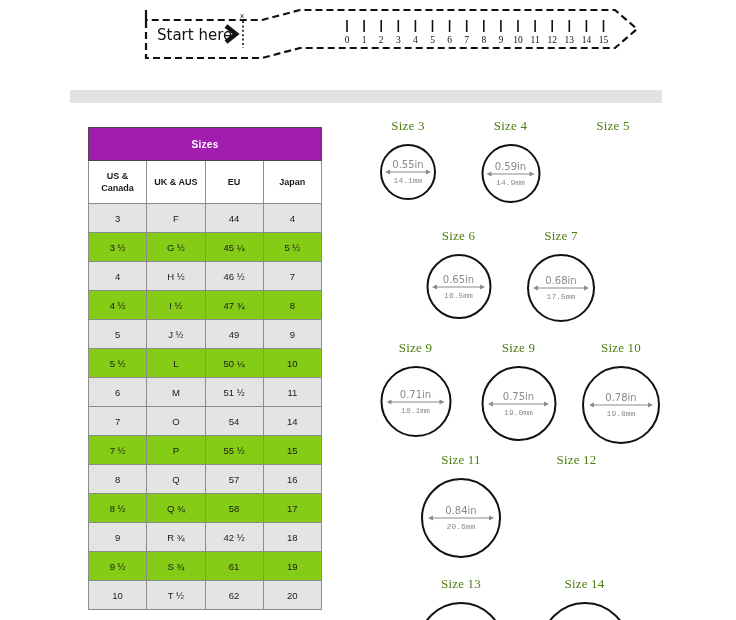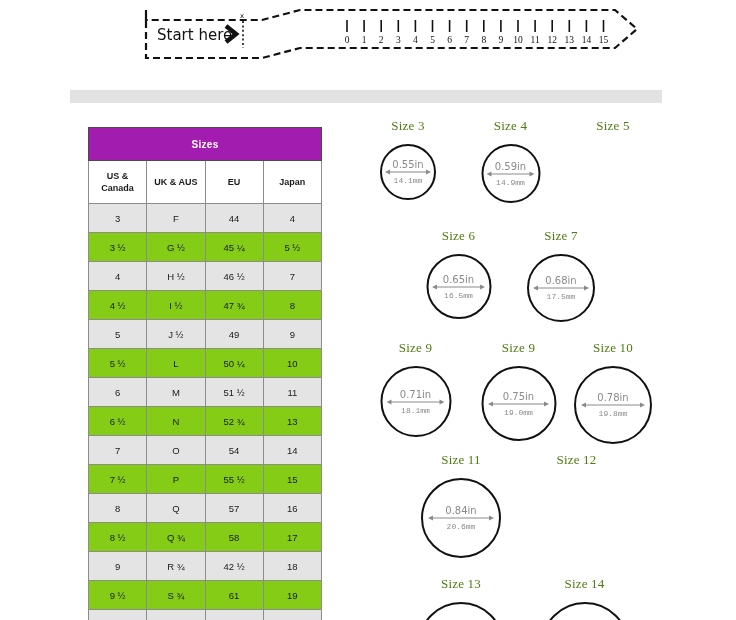--- a/index.html
+++ b/index.html
@@ -256,26 +256,20 @@
           <td>L</td>
           <td>50 ¼</td>
           <td>10</td>
         </tr>
         <tr class="shaded">
           <td>6</td>
           <td>M</td>
           <td>51 ½</td>
           <td>11</td>
         </tr>
-        <tr>
-          <td>6 ½</td>
-          <td>N</td>
-          <td>52 ¾</td>
-          <td>13</td>
-        </tr>
         <tr class="shaded">
           <td>7</td>
           <td>O</td>
           <td>54</td>
           <td>14</td>
         </tr>
         <tr>
           <td>7 ½</td>
           <td>P</td>
           <td>55 ½</td>
@@ -408,21 +402,21 @@
             <svg width="61" height="7" viewBox="0 0 61 7">
               <line x1="4" y1="3.5" x2="57" y2="3.5" stroke="#8a8a8a" stroke-width="1"></line>
               <path d="M 0 3.5 L 5 1 L 5 6 Z" fill="#8a8a8a"></path>
               <path d="M 61 3.5 L 56 1 L 56 6 Z" fill="#8a8a8a"></path>
             </svg>
           </div>
           <div class="meas-mm">19.0mm</div>
         </div>
       </div>
     </div>
-    <div class="ring" style="left: 210px; top: 222px; width: 102px; height: 108px;">
+    <div class="ring" style="left: 218px; top: 222px; width: 102px; height: 108px;">
       <div class="ring-title">Size 10</div>
       <div class="ring-circle" style="width: 78px; height: 78px; top: 26px;">
         <div class="ring-meas">
           <div class="meas-in">0.78in</div>
           <div class="meas-arrow">
             <svg width="64" height="7" viewBox="0 0 64 7">
               <line x1="4" y1="3.5" x2="60" y2="3.5" stroke="#8a8a8a" stroke-width="1"></line>
               <path d="M 0 3.5 L 5 1 L 5 6 Z" fill="#8a8a8a"></path>
               <path d="M 64 3.5 L 59 1 L 59 6 Z" fill="#8a8a8a"></path>
             </svg>

